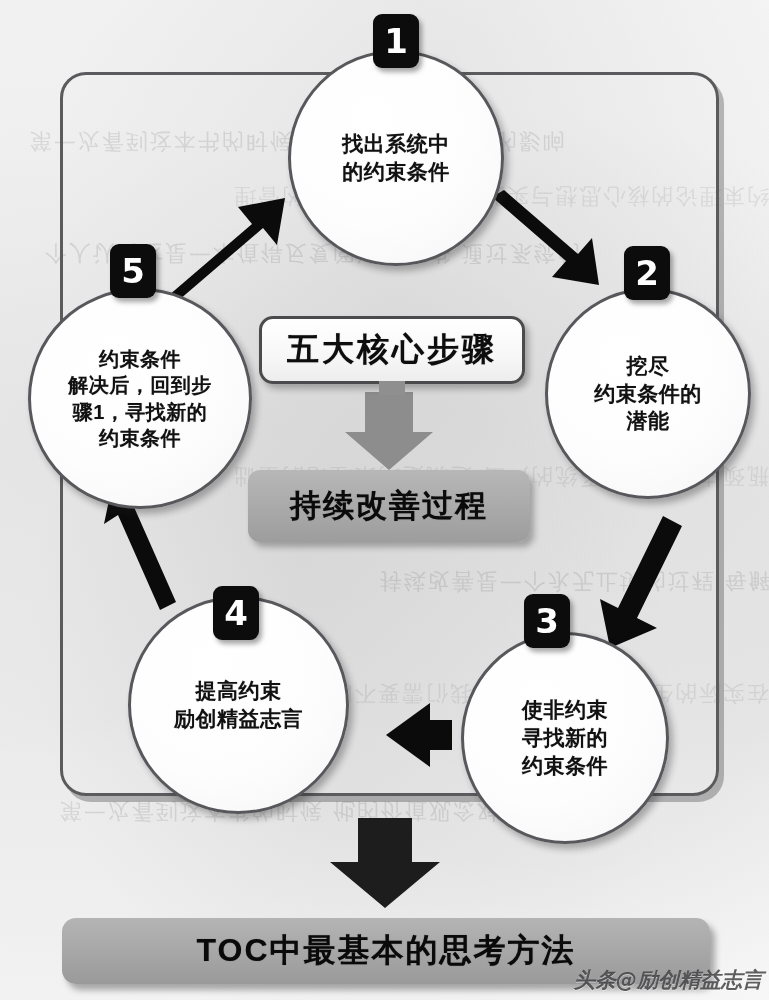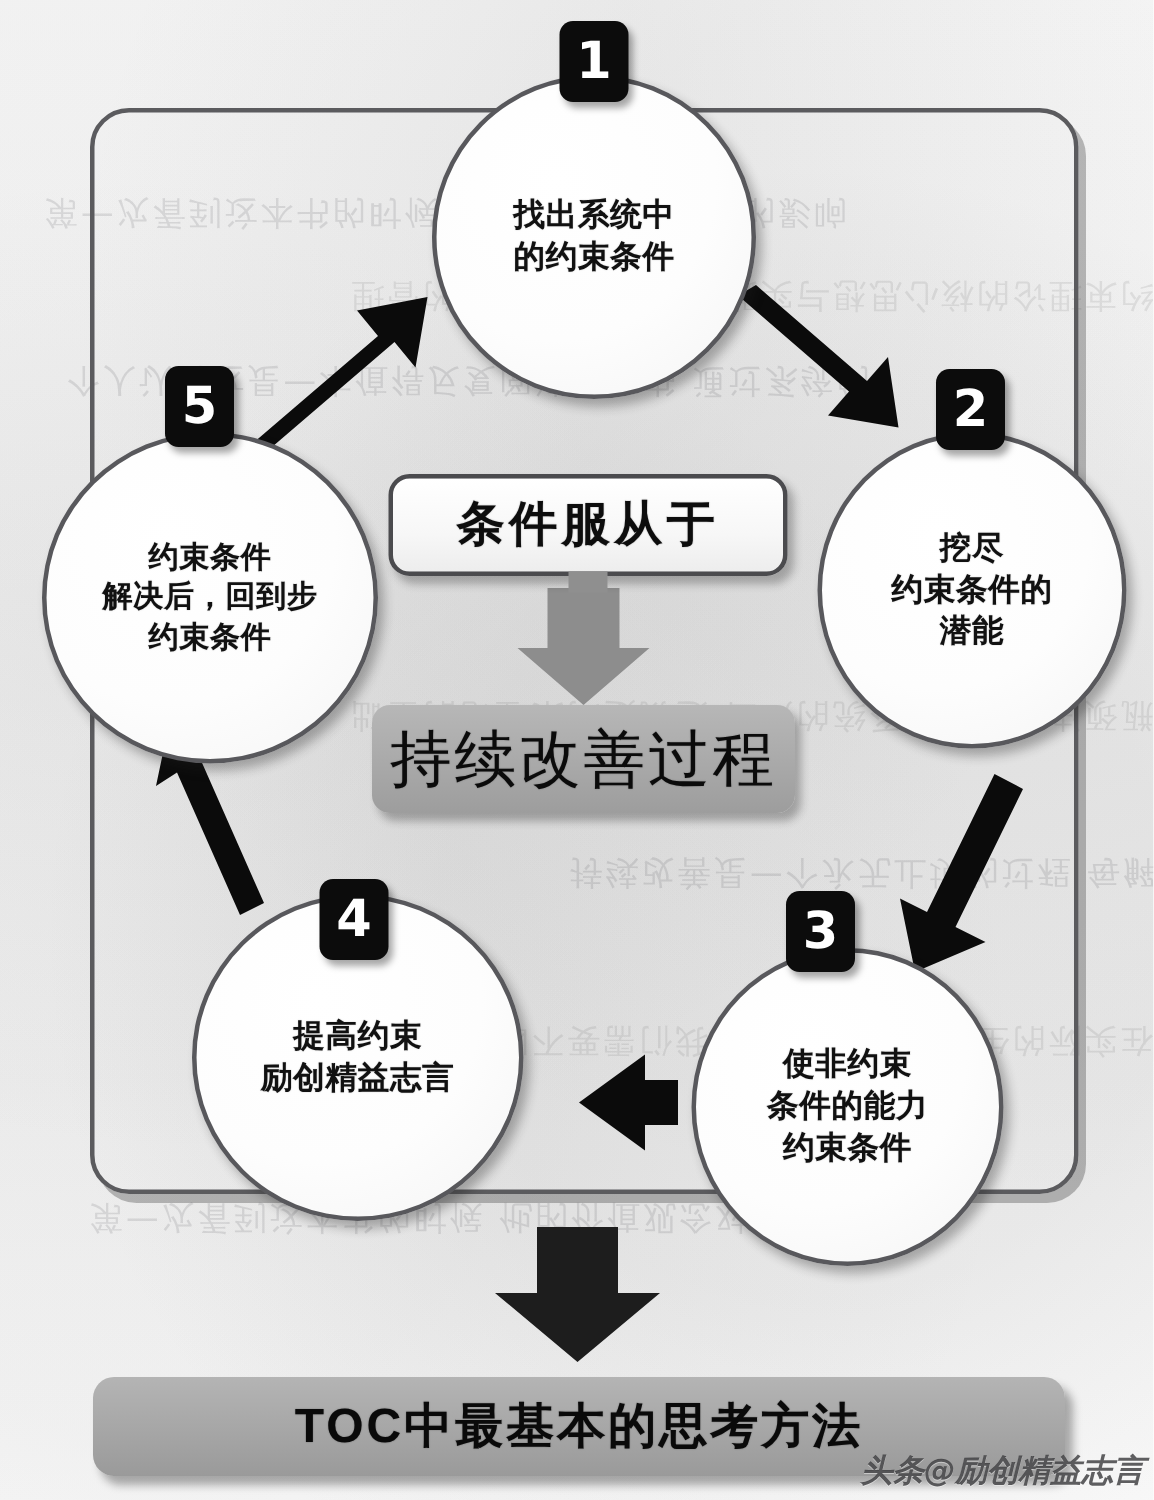--- a/index.html
+++ b/index.html
@@ -93,21 +93,21 @@
     bottom:-14px;width:26px;height:14px;background:#8f8f8f;
   }
   .process-box{
     position:absolute;left:248px;top:470px;width:282px;height:72px;
     background:linear-gradient(180deg,#b7b7b7 0%,#a9a9a9 55%,#9d9d9d 100%);
     border-radius:12px;
     box-shadow:4px 5px 6px rgba(30,30,30,.32);
     display:flex;align-items:center;justify-content:center;
   }
   .process-box span{
-    font-size:41px;font-weight:400;color:#0b0b0b;letter-spacing:2px;
+    font-size:31px;font-weight:700;color:#0b0b0b;letter-spacing:2px;
     text-shadow:0 0 1px rgba(0,0,0,.35);
   }
 
   .bottom-banner{
     position:absolute;left:62px;top:918px;width:648px;height:66px;
     background:linear-gradient(180deg,#b4b4b4 0%,#a6a6a6 55%,#9a9a9a 100%);
     border-radius:14px;
     box-shadow:5px 6px 6px rgba(25,25,25,.35);
     display:flex;align-items:center;justify-content:center;
   }
@@ -186,46 +186,47 @@
   <div class="node" id="n2">
     <div class="txt">
       <div>挖尽</div>
       <div>约束条件的</div>
       <div>潜能</div>
     </div>
   </div>
   <div class="node" id="n3">
     <div class="txt">
       <div>使非约束</div>
-      <div>条件的能力</div>
+      <div>寻找新的</div>
       <div>约束条件</div>
     </div>
   </div>
   <div class="node" id="n4">
     <div class="txt">
       <div>提高约束</div>
       <div>励创精益志言</div>
     </div>
   </div>
   <div class="node" id="n5">
     <div class="txt">
       <div>约束条件</div>
       <div>解决后，回到步</div>
+      <div>骤1，寻找新的</div>
       <div>约束条件</div>
     </div>
   </div>
 
   <div class="badge" id="b1">1</div>
   <div class="badge" id="b2">2</div>
   <div class="badge" id="b3">3</div>
   <div class="badge" id="b4">4</div>
   <div class="badge" id="b5">5</div>
 
   <div class="center-label">
-    <span>条件服从于</span>
+    <span>五大核心步骤</span>
   </div>
 
   <div class="process-box">
     <span>持续改善过程</span>
   </div>
 
   <div class="bottom-banner">
     <span>TOC中最基本的思考方法</span>
   </div>
 

